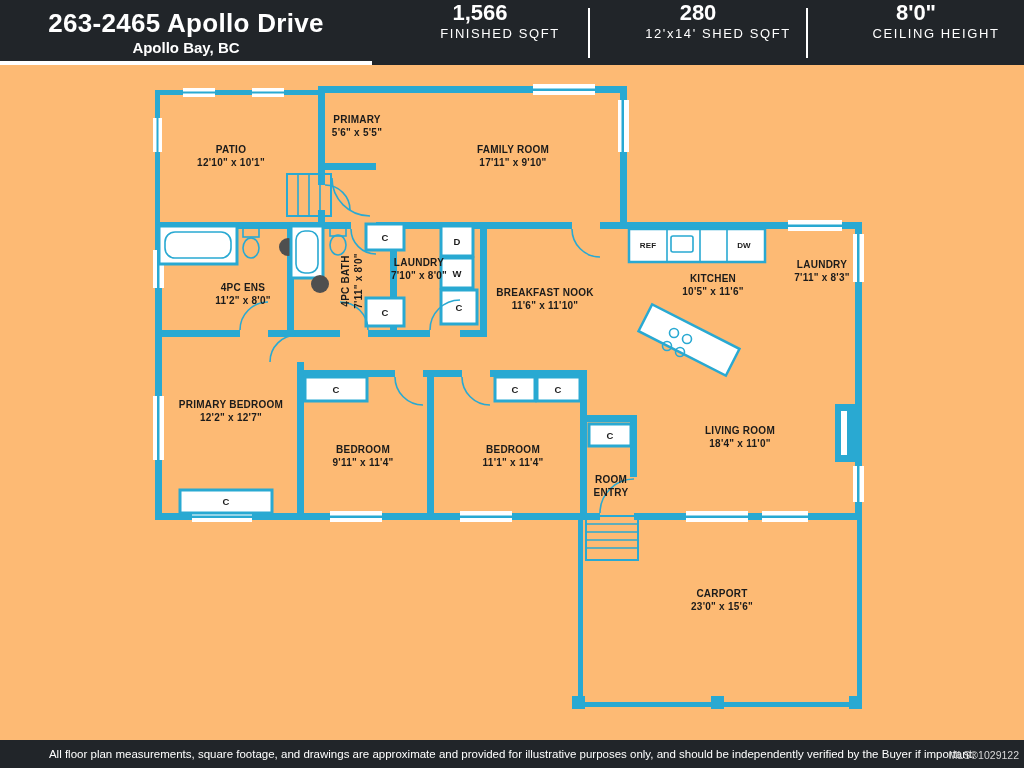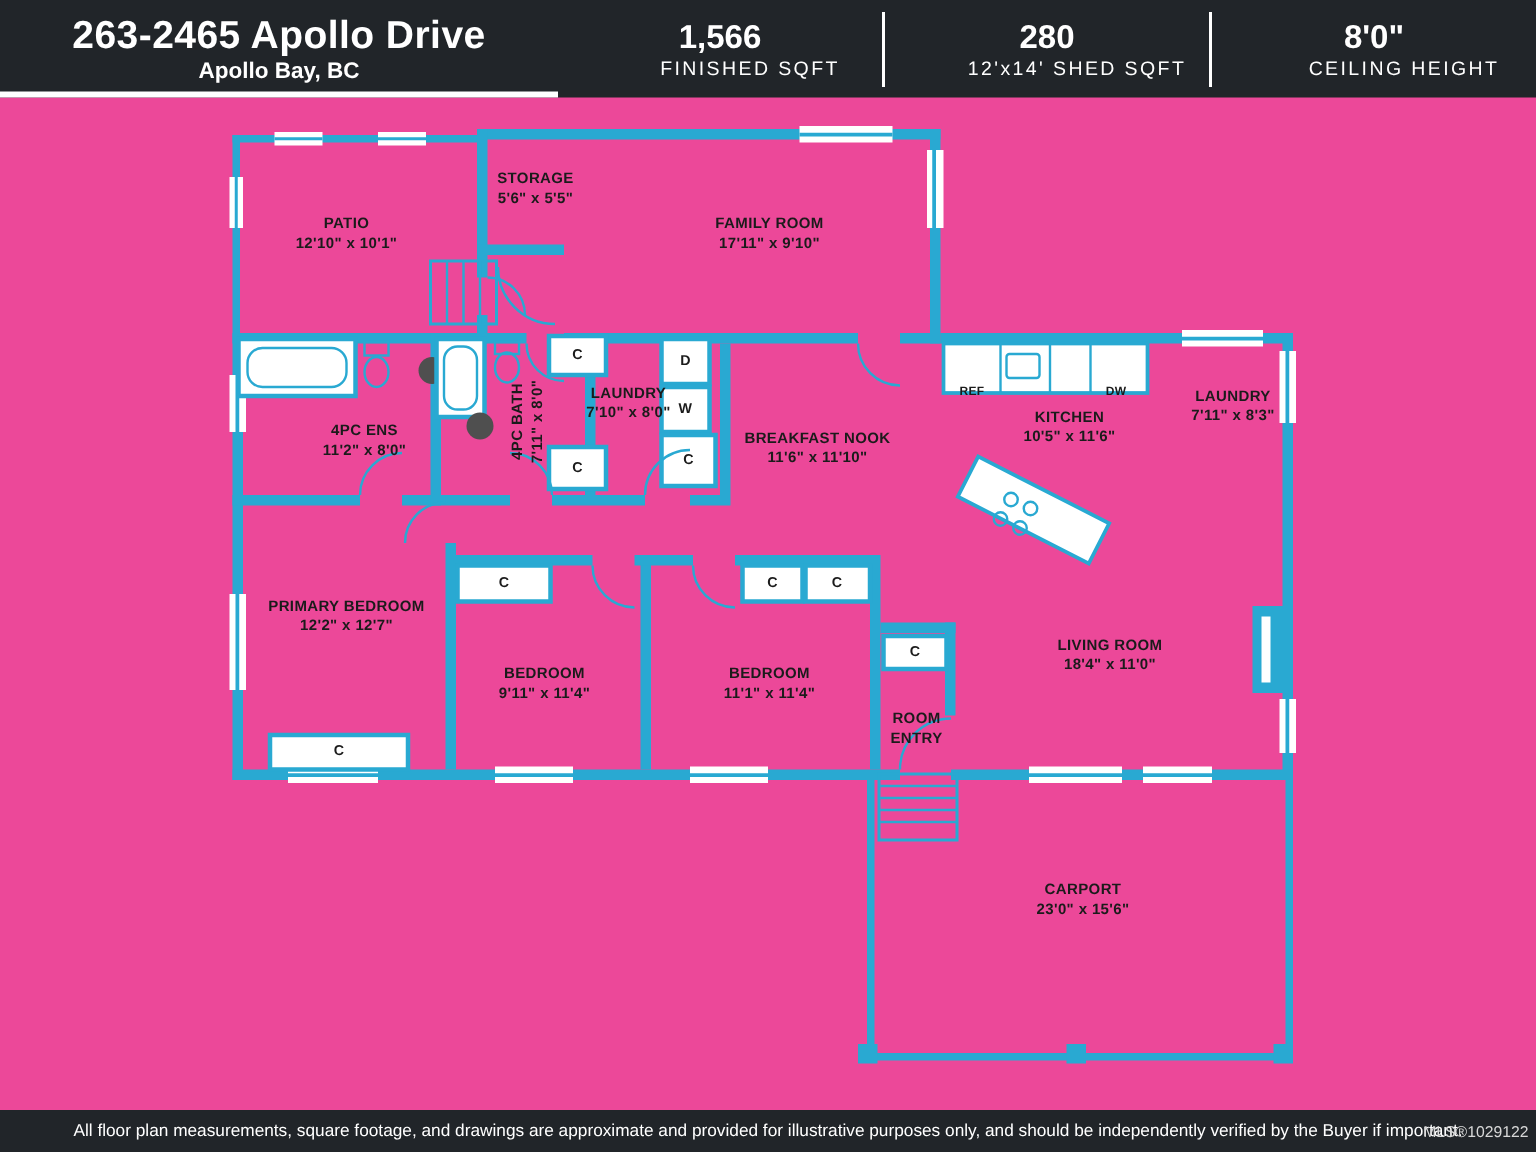--- a/index.html
+++ b/index.html
@@ -2,29 +2,29 @@
 <html style="--wall: #29A9D2; --bar-bg: #212529; --text-dark: #1B1B1B;"><head>
 <meta charset="utf-8">
 <style>
   :root{
     --wall:#29A9D2;
     --bar-bg:#212529;
     --text-dark:#1B1B1B;
   }
   *{margin:0;padding:0;box-sizing:border-box;}
   body{background:#fff;font-family:"Liberation Sans",sans-serif;}
-  .page{position:relative;width:1024px;height:768px;background:#ec4899;overflow:hidden;}
+  .page{position:relative;width:1024px;height:768px;background:#fdba74;overflow:hidden;}
 
   
   .hdr{position:absolute;top:0;left:0;width:1024px;height:65px;background:var(--bar-bg);color:#fff;display:flex;align-items:stretch;}
   .addr-block{width:372px;display:flex;flex-direction:column;align-items:center;justify-content:center;position:relative;}
   .addr-title{font-size:26px;font-weight:700;letter-spacing:.3px;line-height:1.1;}
   .addr-city{font-size:15px;font-weight:700;margin-top:2px;}
   .addr-underline{position:absolute;bottom:0;left:0;width:100%;height:4px;background:#fff;}
-  .stats{flex:1;display:flex;align-items:center;}
+  .stats{flex:1;display:flex;align-items:flex-start;}
   .stat{flex:1;display:flex;flex-direction:column;align-items:center;justify-content:center;}
   .stat-value{font-size:22px;font-weight:700;line-height:1.15;}
   .stat-label{font-size:13px;font-weight:400;letter-spacing:1.6px;margin-top:1px;margin-left:40px;}
   .hdr-divider{width:2px;background:#fff;height:50px;align-self:center;}
 
   
   .ftr{position:absolute;left:0;bottom:0;width:1024px;height:28px;background:var(--bar-bg);color:#fff;display:flex;align-items:center;justify-content:center;font-size:11.5px;}
   .ftr-mls{position:absolute;right:5px;bottom:7px;font-size:10.5px;color:#d8d8d8;}
 
   
@@ -37,21 +37,21 @@
   svg .thin{fill:none;stroke:var(--wall);stroke-width:1.6;}
   svg .thin2{fill:none;stroke:var(--wall);stroke-width:2;}
   svg .dark{fill:#4F4F4F;}
   svg .post{fill:var(--wall);}
 
   .room-label{position:absolute;transform:translate(-50%,0);text-align:center;color:var(--text-dark);font-weight:700;font-size:10px;line-height:1.3;letter-spacing:.25px;white-space:nowrap;}
   .room-label .rn,.room-label .rd{display:block;}
   .room-label.rot{transform:translate(-50%,-50%) rotate(-90deg);}
   .room-label.wrap{white-space:normal;width:46px;}
   .marker{position:absolute;transform:translate(-50%,-50%);font-weight:700;font-size:9.5px;color:var(--text-dark);letter-spacing:.2px;}
-  .marker.sm{font-size:8px;margin-top:16px;}
+  .marker.sm{font-size:8px;}
 </style>
 </head>
 <body>
 
 <div class="page">
 
   <div class="hdr">
     <div class="addr-block">
       <div class="addr-title">263-2465 Apollo Drive</div>
       <div class="addr-city">Apollo Bay, BC</div>
@@ -241,21 +241,21 @@
       <path class="thin" d="M600 513 A34 34 0 0 1 634 479"></path>
     </g>
   </svg>
 
   <div>
     <div class="room-label" style="left:231px;top:143px">
       <span class="rn">PATIO</span>
       <span class="rd">12'10" x 10'1"</span>
     </div>
     <div class="room-label" style="left:357px;top:113px">
-      <span class="rn">STORAGE</span>
+      <span class="rn">PRIMARY</span>
       <span class="rd">5'6" x 5'5"</span>
     </div>
     <div class="room-label" style="left:513px;top:143px">
       <span class="rn">FAMILY ROOM</span>
       <span class="rd">17'11" x 9'10"</span>
     </div>
     <div class="room-label" style="left:243px;top:281px">
       <span class="rn">4PC ENS</span>
       <span class="rd">11'2" x 8'0"</span>
     </div>

